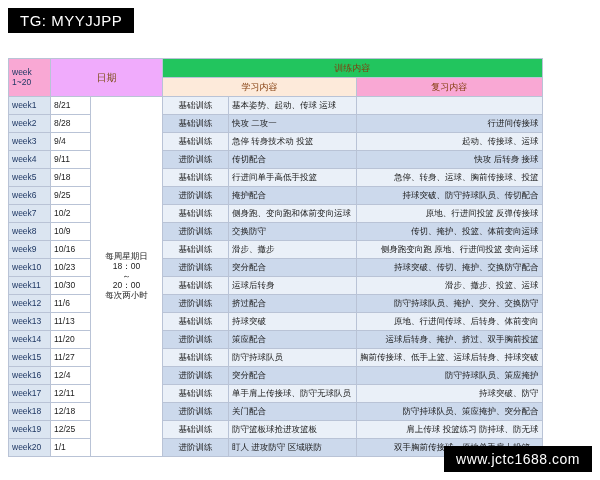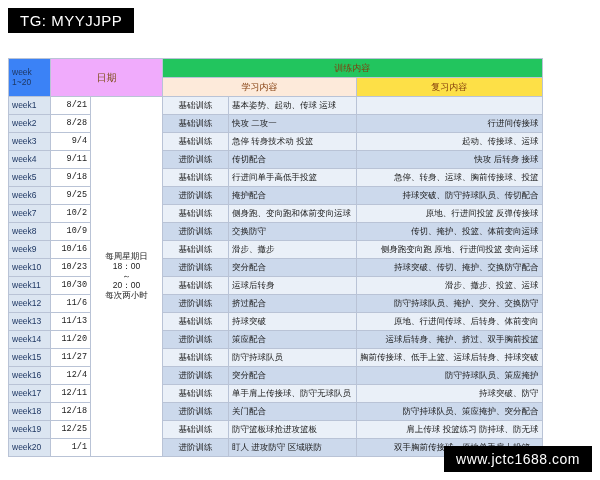--- a/index.html
+++ b/index.html
@@ -55,21 +55,21 @@
   
   .c-week { width: 42px; }
   .c-date { width: 40px; }
   .c-time { width: 72px; }
   .c-type { width: 66px; }
   .c-learn { width: 128px; }
   .c-review { width: 176px; }
 
   
   .hd-week {
-    background: #3b82f6;
+    background: #f9a8d4;
     text-align: left;
     height: 34px;
     color: #1f3864;
     font-size: 8.5px;
     padding-left: 4px;
   }
   .hd-date {
     background: #f0abfc;
     text-align: center;
     color: #7f4f1a;
@@ -83,37 +83,36 @@
     height: 16px;
   }
   .hd-learn {
     background: #fdeada;
     text-align: center;
     color: #833c0c;
     font-size: 9px;
     height: 16px;
   }
   .hd-review {
-    background: #fde047;
+    background: #f9a8d4;
     text-align: center;
     color: #833c0c;
     font-size: 9px;
     height: 16px;
   }
   .cell-week {
     background: #dbe5f1;
     color: #1f3864;
     text-align: left;
     padding-left: 4px;
   }
   .cell-date {
     background: #ffffff;
-    text-align: right;
+    text-align: left;
     color: #1a1a1a;
-    font-family: Liberation Mono, monospace;
   }
   .cell-time {
     background: #ffffff;
     text-align: center;
     color: #1a1a1a;
     font-size: 8.5px;
     line-height: 1.9;
   }
   .cell-type {
     text-align: center;

